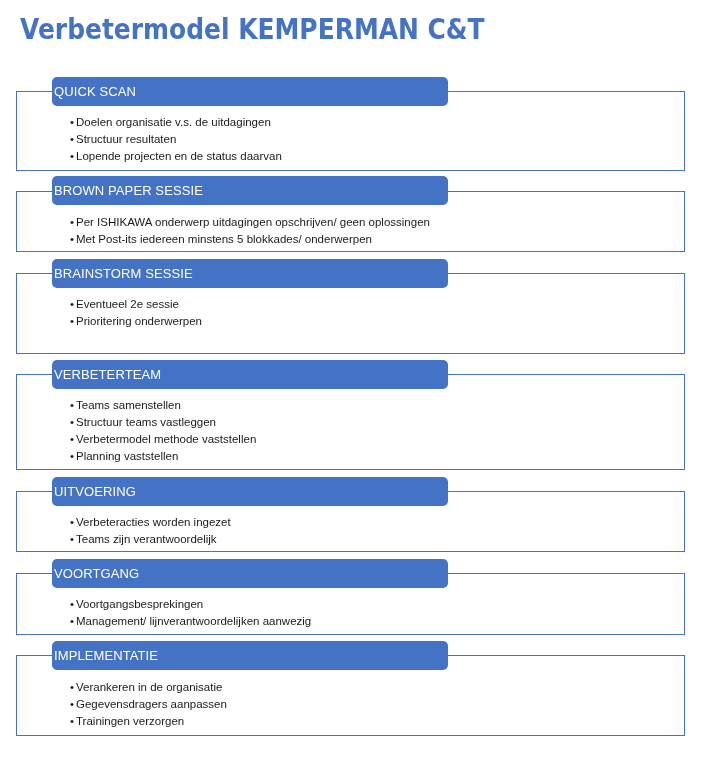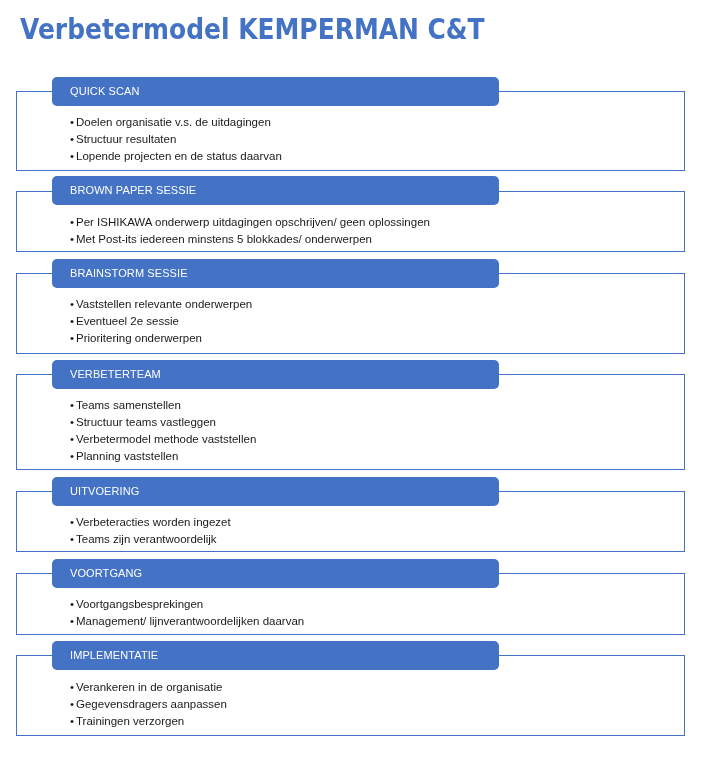--- a/index.html
+++ b/index.html
@@ -10,23 +10,23 @@
       font-size: 29px; color: #4472c4; letter-spacing: 0px;
       transform: scaleX(0.86); transform-origin: left top;
       white-space: nowrap;
     }
     .section { position: absolute; left: 0; width: 703px; }
     .box {
       position: absolute; left: 16px; width: 669px;
       border: 1px solid #4472c4; background: #ffffff; box-sizing: border-box;
     }
     .header {
-      position: absolute; left: 52px; width: 447px; height: 29px;
+      position: absolute; left: 52px; width: 396px; height: 29px;
       background: #4472c4; border-radius: 5px; box-sizing: border-box;
-      color: #ffffff; font-size: 11px; line-height: 29px; padding-left: 18px;
+      color: #ffffff; font-size: 13px; line-height: 29px; padding-left: 2px;
       font-family: "Liberation Sans", sans-serif; letter-spacing: 0.1px;
       white-space: nowrap;
     }
     .items { position: absolute; left: 67px; margin: 3px; padding: 0; list-style: none; }
     .items li {
       font-size: 11.5px; line-height: 17px; height: 17px; color: #1a1a1a;
       white-space: nowrap; font-family: "Liberation Sans", sans-serif;
     }
     .bullet { display: inline-block; width: 6px; }
   </style>
@@ -51,21 +51,20 @@
   <ul class="items" style="top:211px;">
     <li><span class="bullet">•</span><span>Per ISHIKAWA onderwerp uitdagingen opschrijven/ geen oplossingen</span></li>
     <li><span class="bullet">•</span><span>Met Post-its iedereen minstens 5 blokkades/ onderwerpen</span></li>
   </ul>
 </div>
 
 <div class="section">
   <div class="box" style="top:273px;height:81px;"></div>
   <div class="header" style="top:259px;">BRAINSTORM SESSIE</div>
   <ul class="items" style="top:293px;">
-    <li><span class="bullet">•</span><span>Vaststellen relevante onderwerpen</span></li>
     <li><span class="bullet">•</span><span>Eventueel 2e sessie</span></li>
     <li><span class="bullet">•</span><span>Prioritering onderwerpen</span></li>
   </ul>
 </div>
 
 <div class="section">
   <div class="box" style="top:374px;height:96px;"></div>
   <div class="header" style="top:360px;">VERBETERTEAM</div>
   <ul class="items" style="top:394px;">
     <li><span class="bullet">•</span><span>Teams samenstellen</span></li>
@@ -82,21 +81,21 @@
     <li><span class="bullet">•</span><span>Verbeteracties worden ingezet</span></li>
     <li><span class="bullet">•</span><span>Teams zijn verantwoordelijk</span></li>
   </ul>
 </div>
 
 <div class="section">
   <div class="box" style="top:573px;height:62px;"></div>
   <div class="header" style="top:559px;">VOORTGANG</div>
   <ul class="items" style="top:593px;">
     <li><span class="bullet">•</span><span>Voortgangsbesprekingen</span></li>
-    <li><span class="bullet">•</span><span>Management/ lijnverantwoordelijken daarvan</span></li>
+    <li><span class="bullet">•</span><span>Management/ lijnverantwoordelijken aanwezig</span></li>
   </ul>
 </div>
 
 <div class="section">
   <div class="box" style="top:655px;height:81px;"></div>
   <div class="header" style="top:641px;">IMPLEMENTATIE</div>
   <ul class="items" style="top:676px;">
     <li><span class="bullet">•</span><span>Verankeren in de organisatie</span></li>
     <li><span class="bullet">•</span><span>Gegevensdragers aanpassen</span></li>
     <li><span class="bullet">•</span><span>Trainingen verzorgen</span></li>

